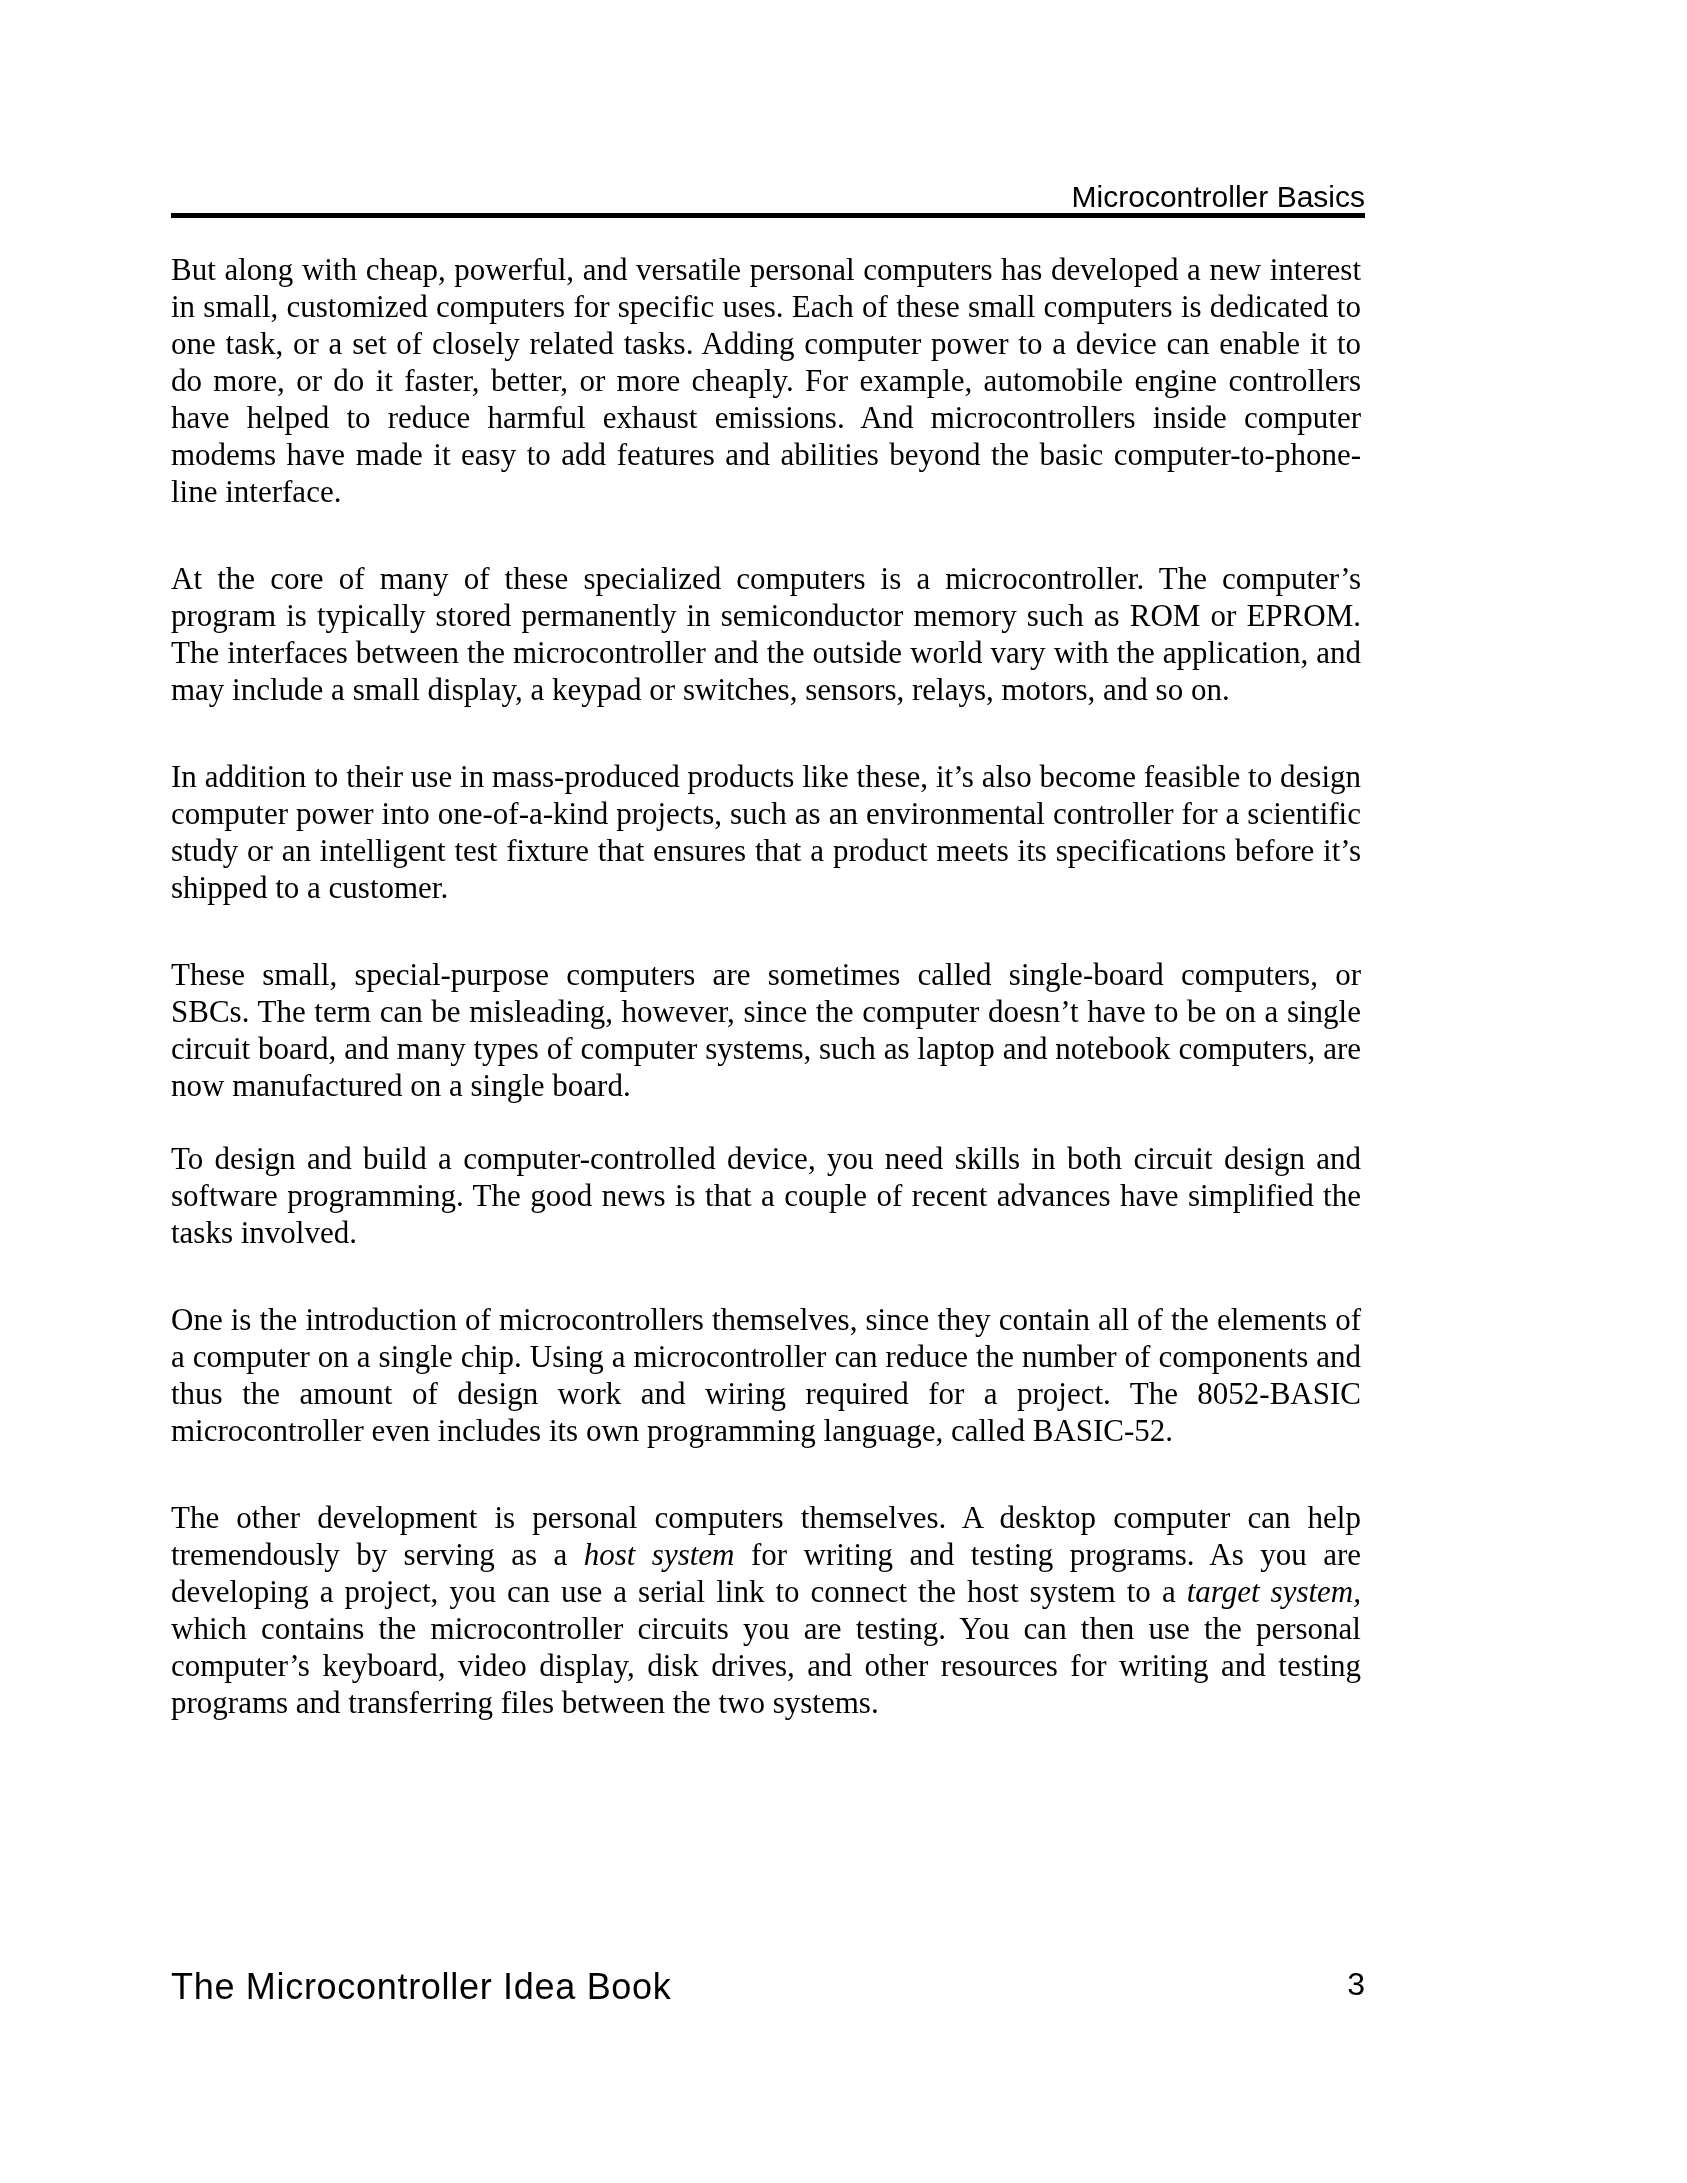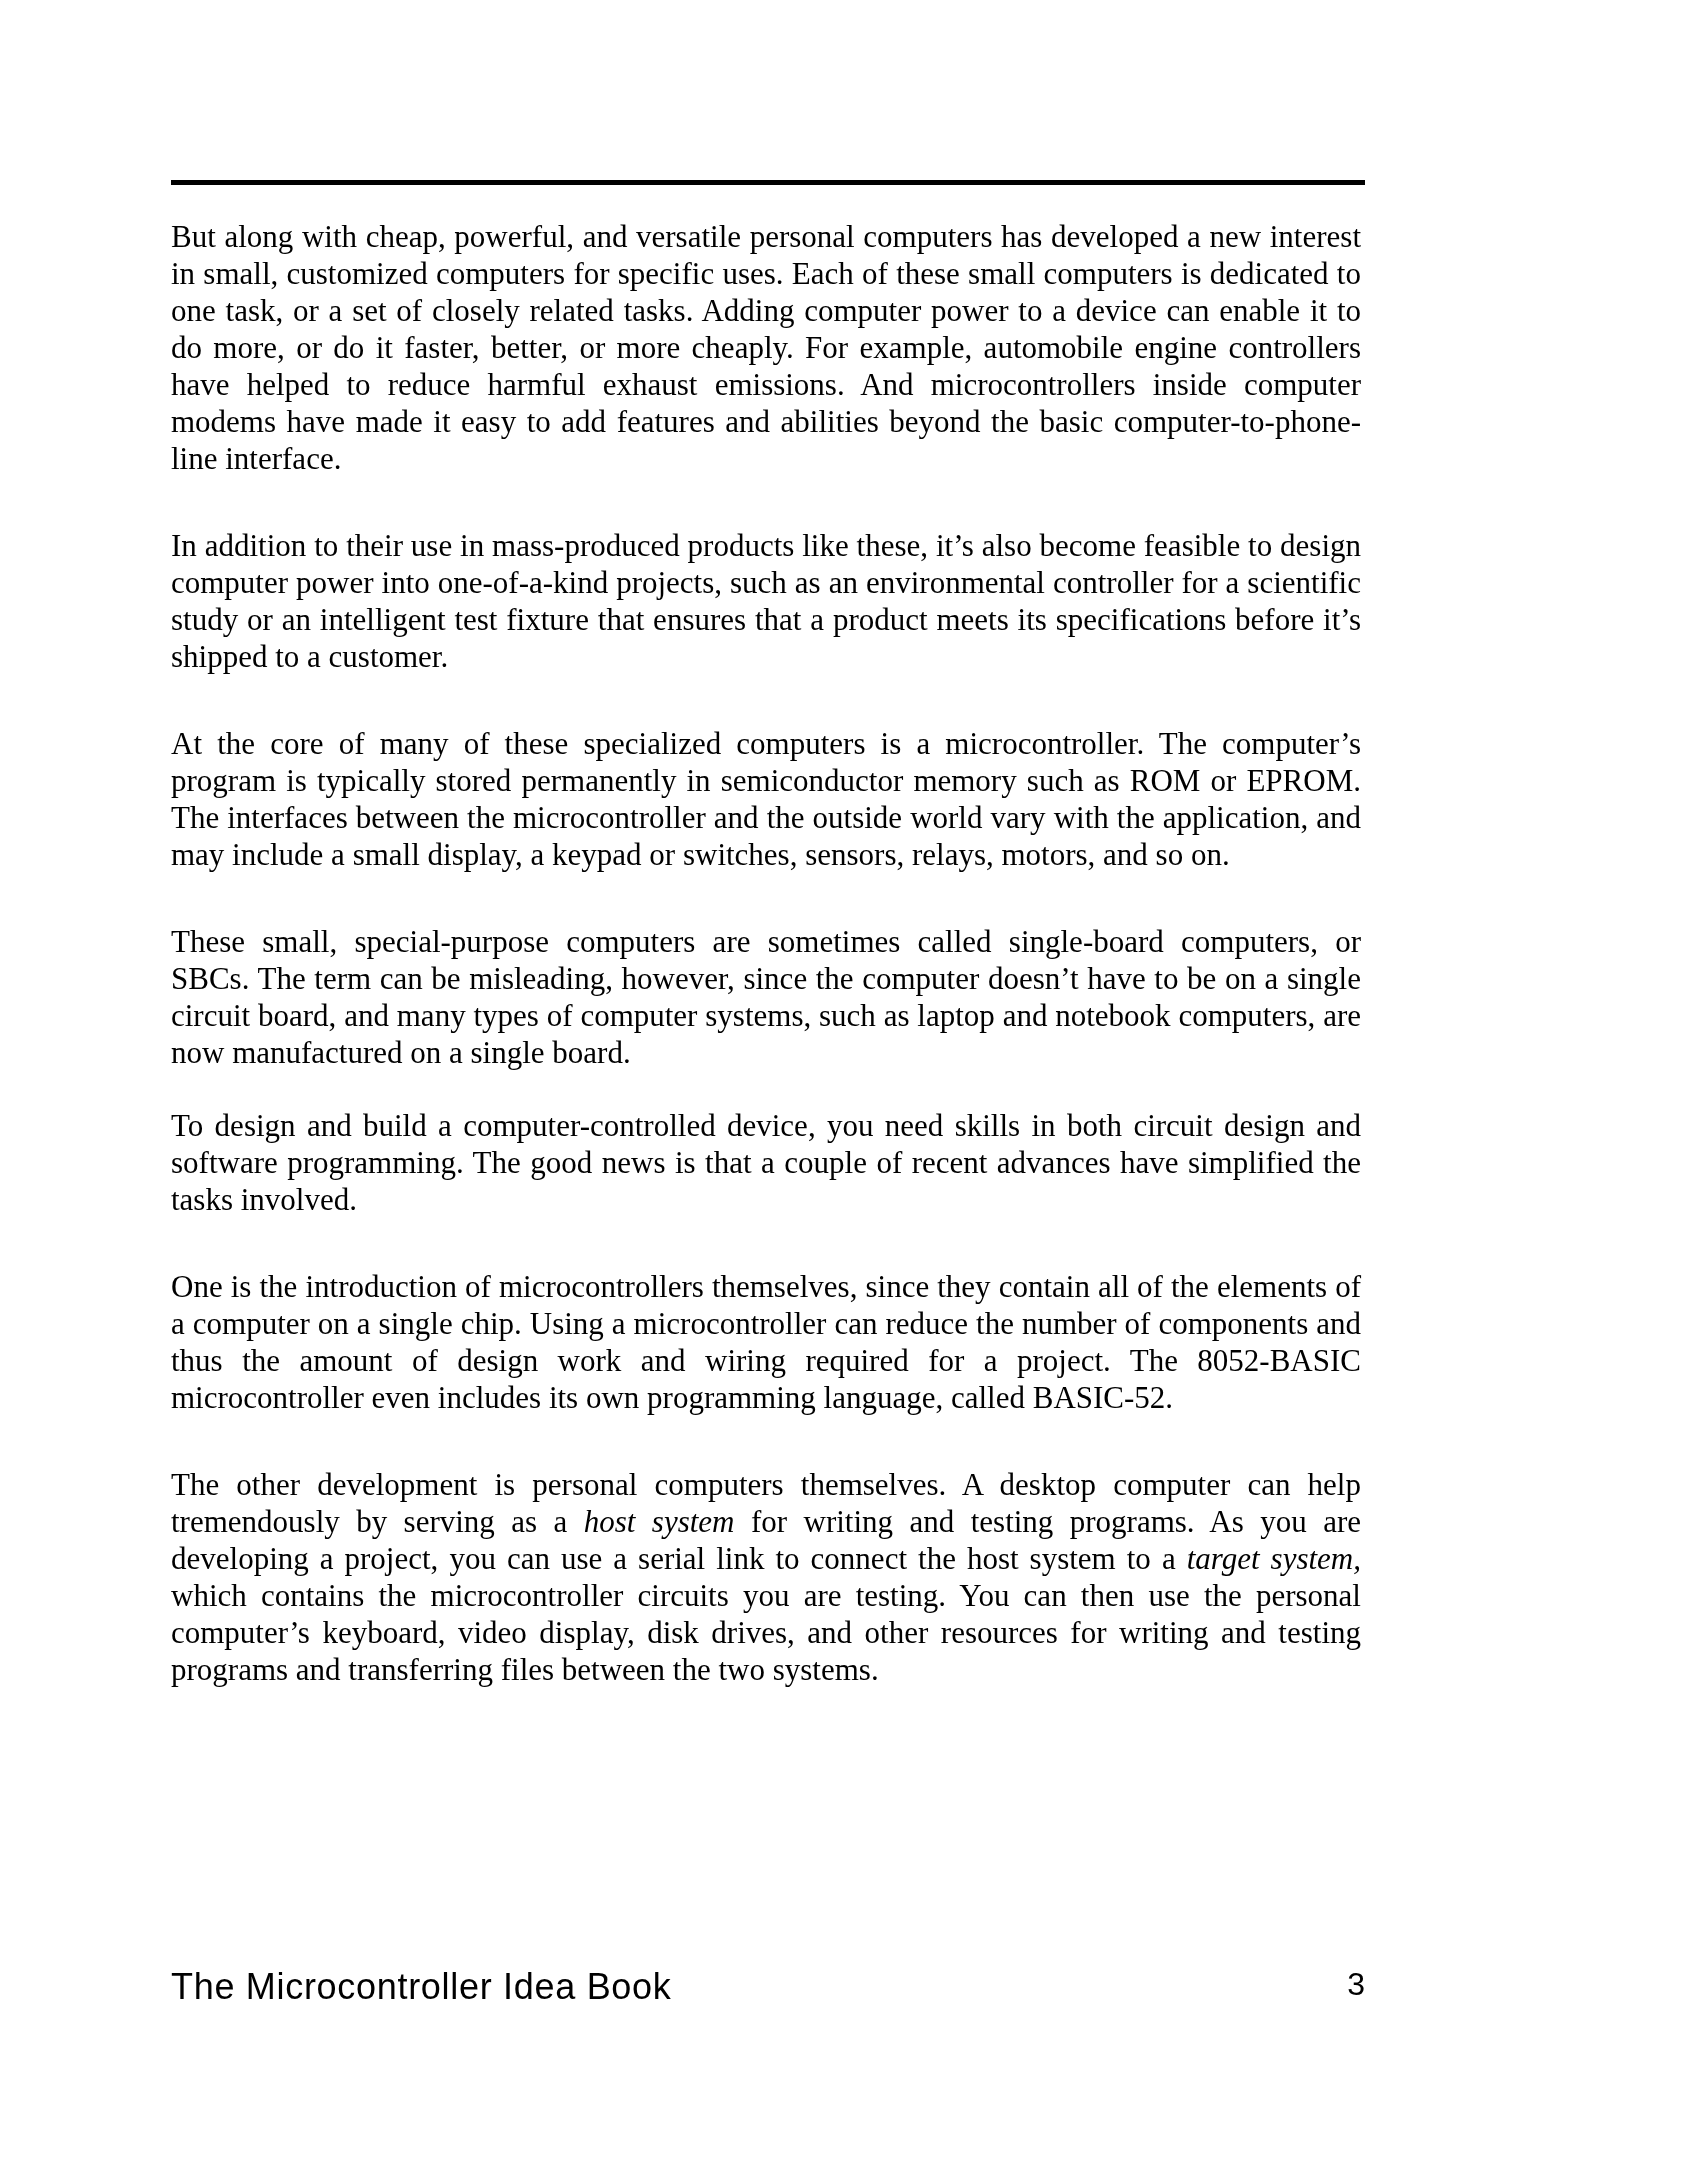--- a/index.html
+++ b/index.html
@@ -65,27 +65,30 @@
     font-size: 32px;
     font-weight: 400;
   }
 </style>
 </head>
 <body>
 
 <div class="page">
   <div class="column">
 
+    <div class="running-head">
+      <span>Microcontroller Basics</span>
+    </div>
 
     <div class="rule"></div>
 
     <div id="intro-paragraphs" class="paragraphs">
         <p class="para"><span>But along with cheap, powerful, and versatile personal computers has developed a new interest in small, customized computers for specific uses. Each of these small computers is dedicated to one task, or a set of closely related tasks. Adding computer power to a device can enable it to do more, or do it faster, better, or more cheaply. For example, automobile engine controllers have helped to reduce harmful exhaust emissions. And microcontrollers inside computer modems have made it easy to add features and abilities beyond the basic computer-to-phone-line interface.</span></p>
+        <p class="para"><span>At the core of many of these specialized computers is a microcontroller. The computer’s program is typically stored permanently in semiconductor memory such as ROM or EPROM. The interfaces between the microcontroller and the outside world vary with the application, and may include a small display, a keypad or switches, sensors, relays, motors, and so on.</span></p>
         <p class="para"><span>In addition to their use in mass-produced products like these, it’s also become feasible to design computer power into one-of-a-kind projects, such as an environmental controller for a scientific study or an intelligent test fixture that ensures that a product meets its specifications before it’s shipped to a customer.</span></p>
-        <p class="para"><span>At the core of many of these specialized computers is a microcontroller. The computer’s program is typically stored permanently in semiconductor memory such as ROM or EPROM. The interfaces between the microcontroller and the outside world vary with the application, and may include a small display, a keypad or switches, sensors, relays, motors, and so on.</span></p>
         <p class="para"><span>These small, special-purpose computers are sometimes called single-board computers, or SBCs. The term can be misleading, however, since the computer doesn’t have to be on a single circuit board, and many types of computer systems, such as laptop and notebook computers, are now manufactured on a single board.</span></p>
       </div>
 
 
     <div id="section-paragraphs" class="paragraphs">
         <p class="para"><span>To design and build a computer-controlled device, you need skills in both circuit design and software programming. The good news is that a couple of recent advances have simplified the tasks involved.</span></p>
         <p class="para"><span>One is the introduction of microcontrollers themselves, since they contain all of the elements of a computer on a single chip. Using a microcontroller can reduce the number of components and thus the amount of design work and wiring required for a project. The 8052-BASIC microcontroller even includes its own programming language, called BASIC-52.</span></p>
         <p class="para"><span>The other development is personal computers themselves. A desktop computer can help tremendously by serving as a </span><em>host system</em><span> for writing and testing programs. As you are developing a project, you can use a serial link to connect the host system to a </span><em>target system,</em><span> which contains the microcontroller circuits you are testing. You can then use the personal computer’s keyboard, video display, disk drives, and other resources for writing and testing programs and transferring files between the two systems.</span></p>
       </div>
 

